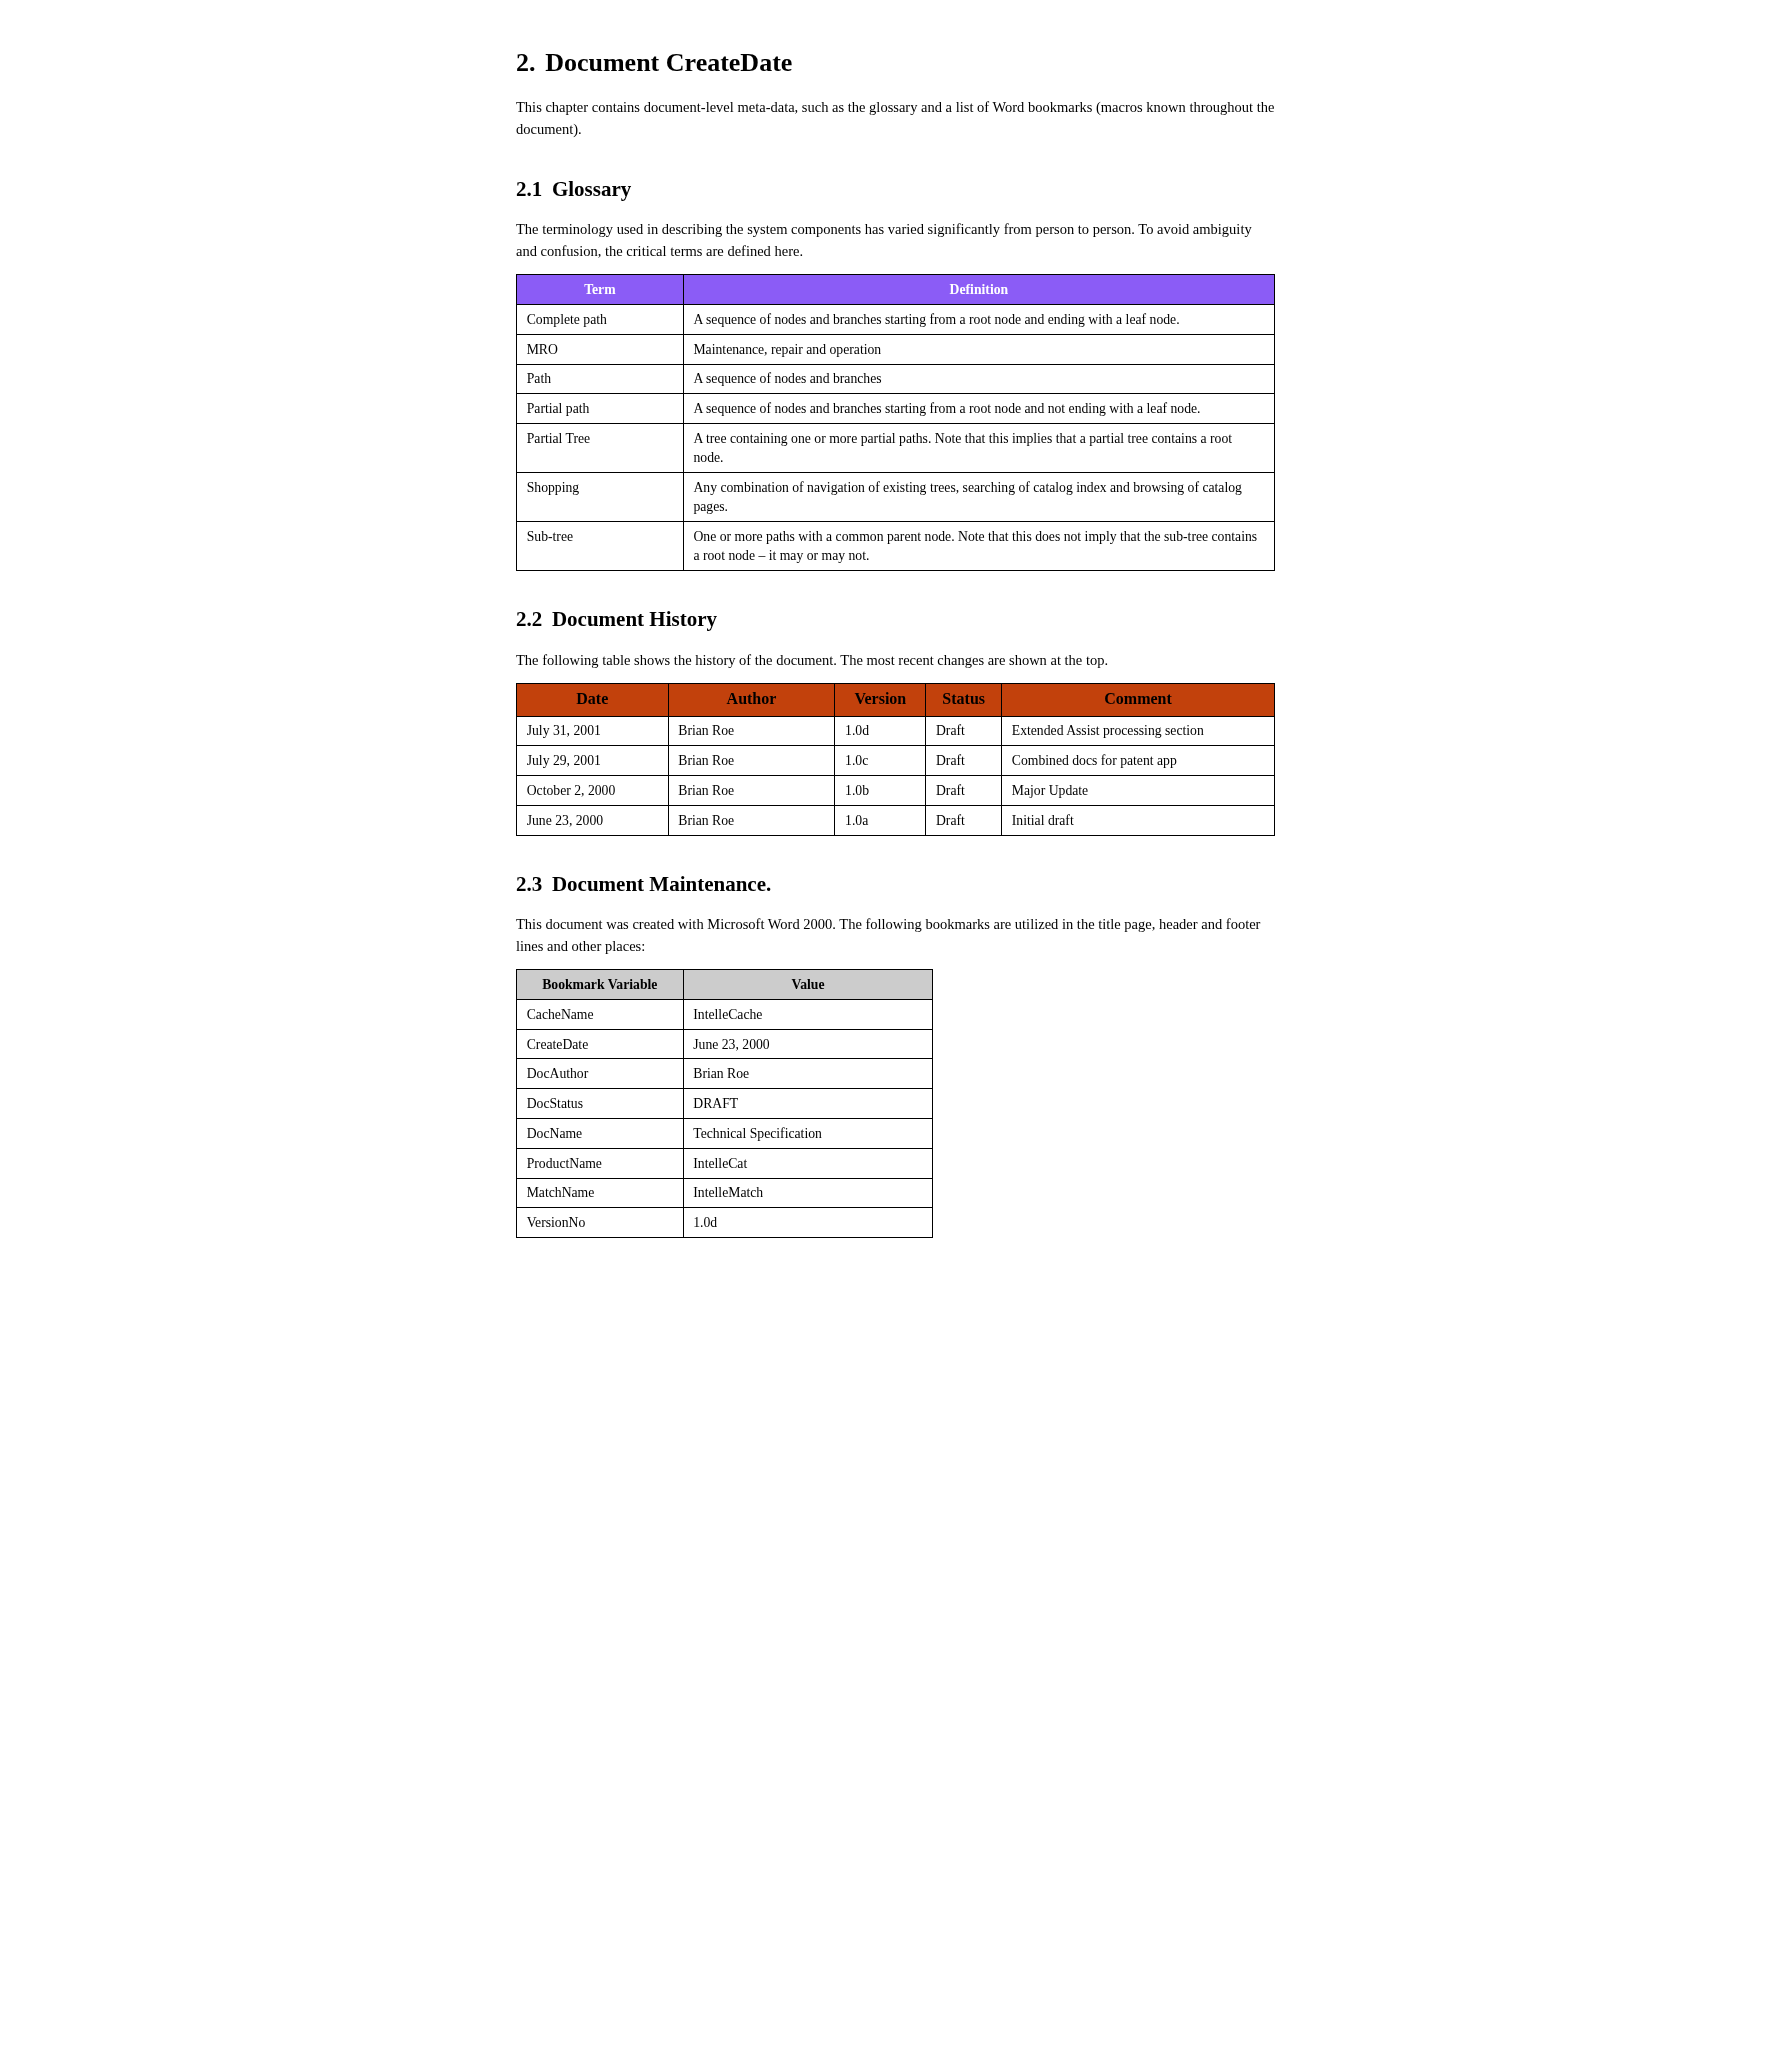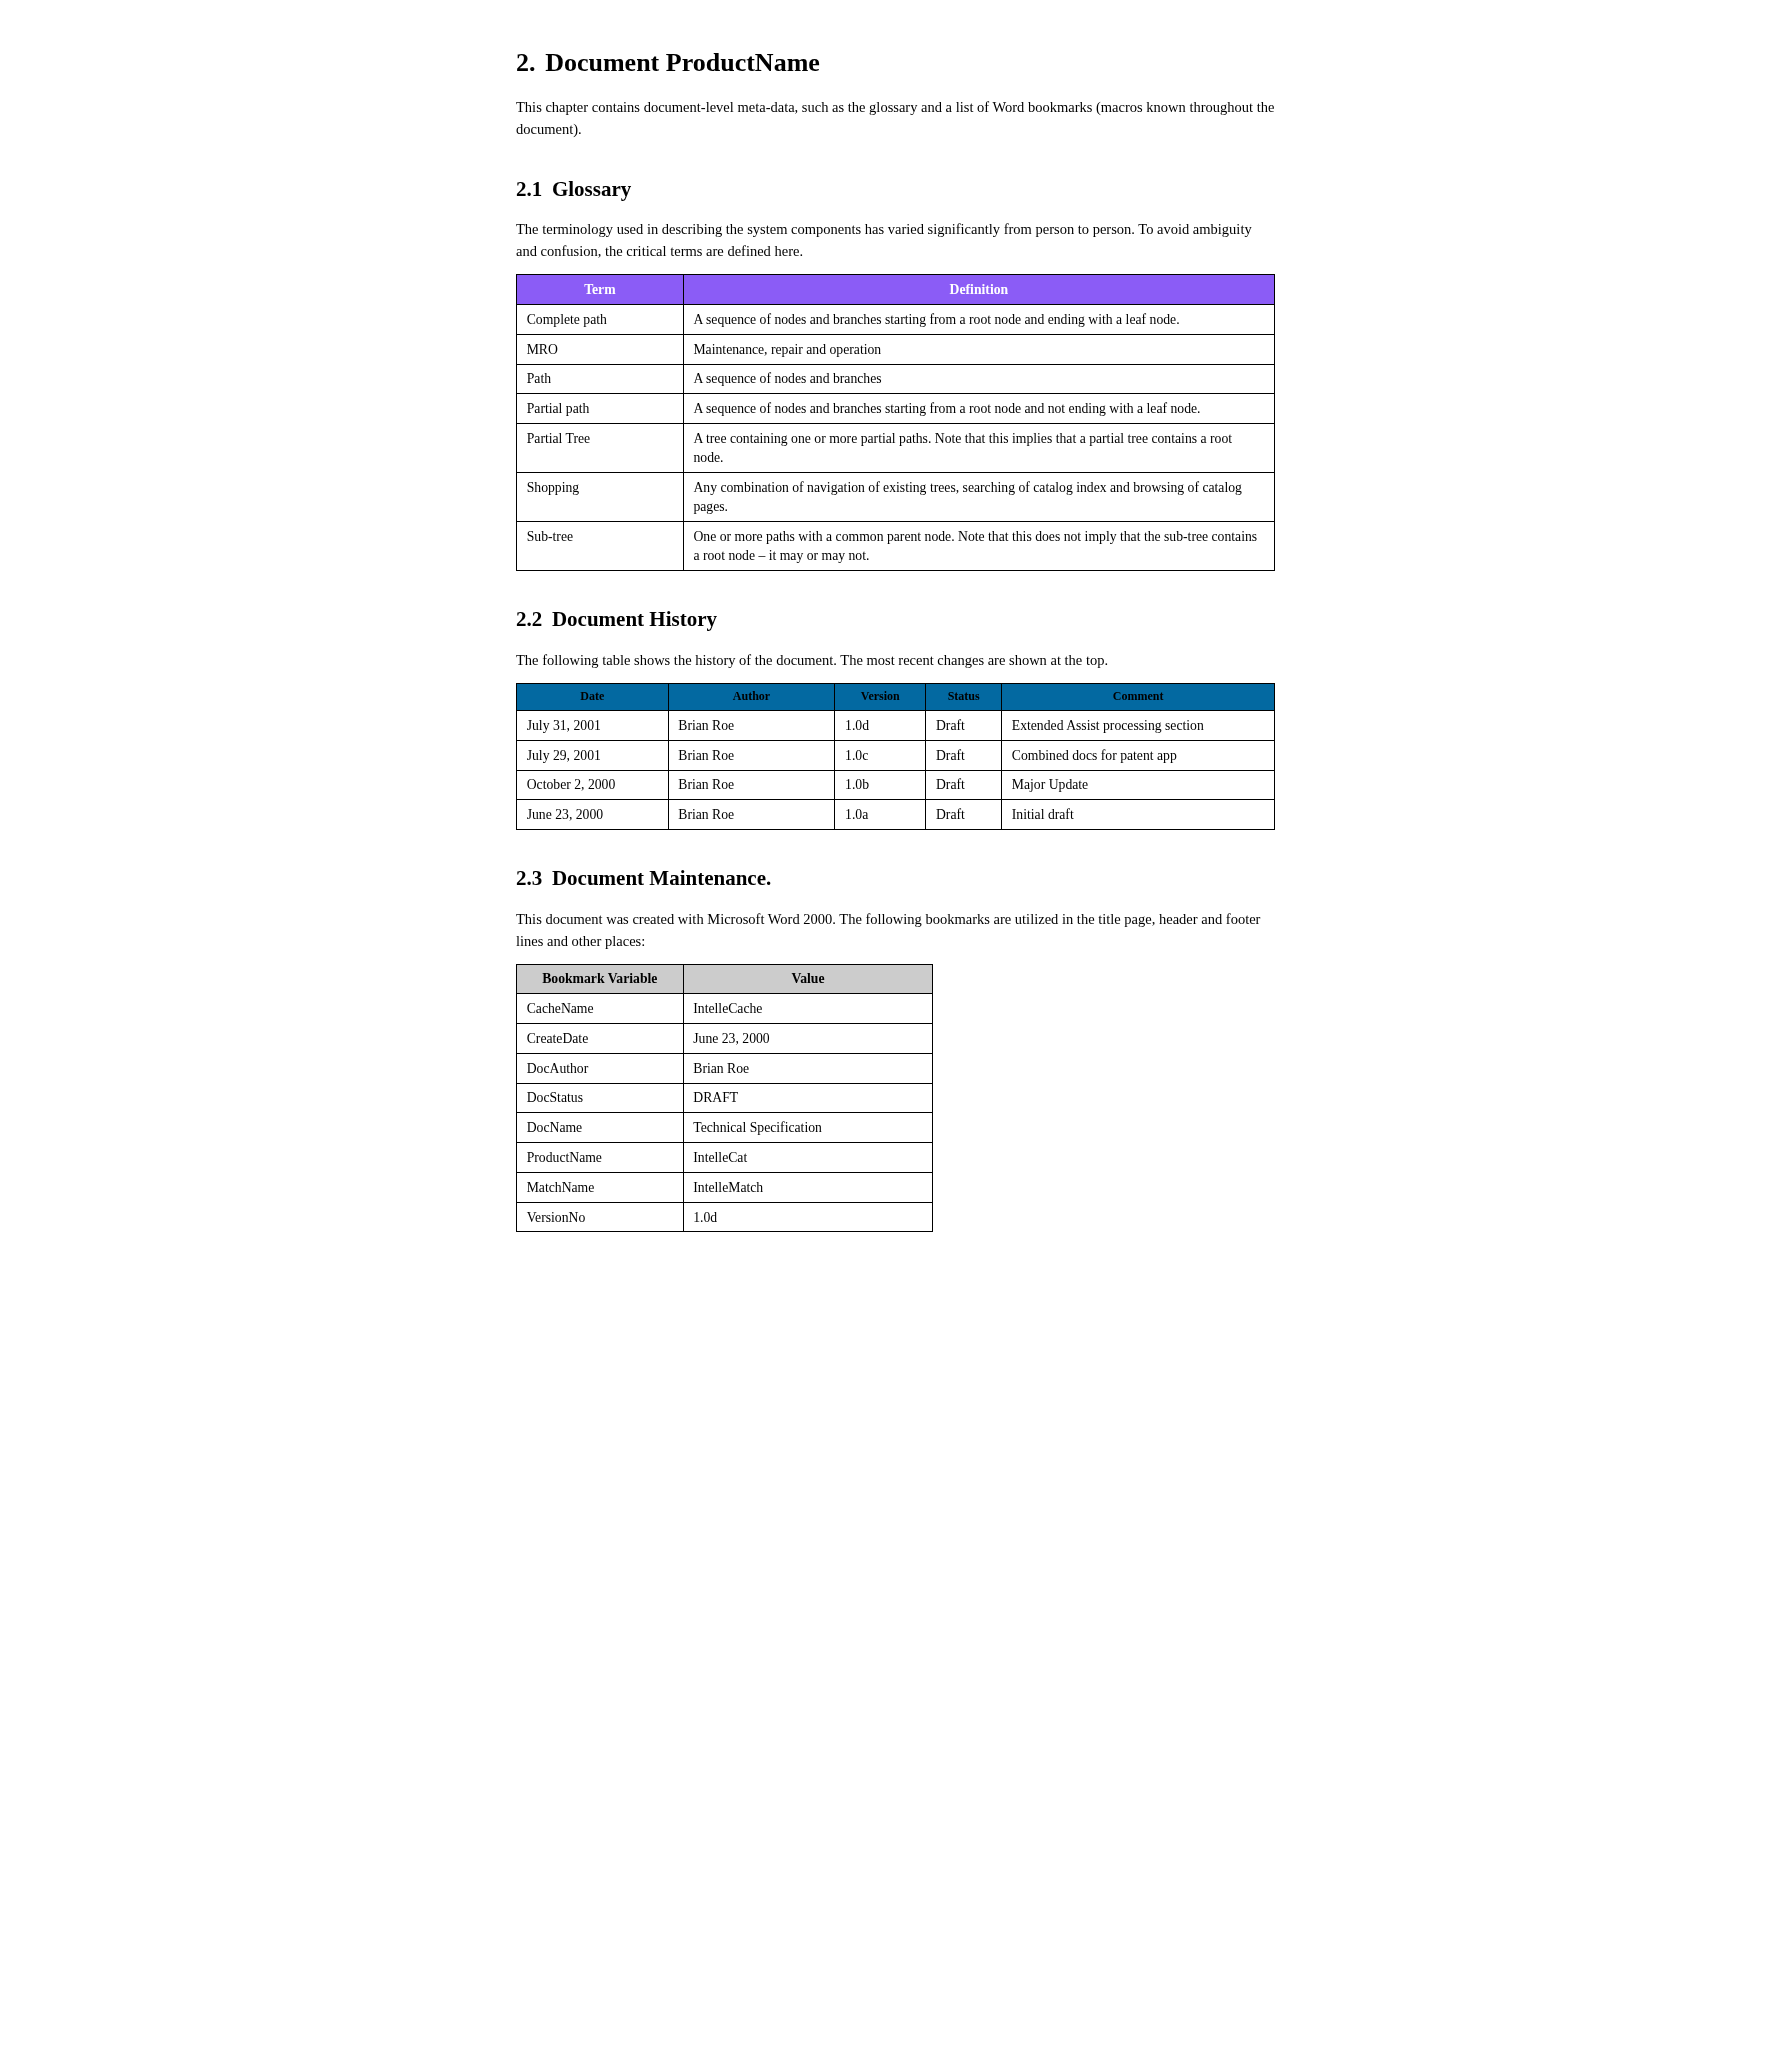--- a/index.html
+++ b/index.html
@@ -42,23 +42,23 @@
       font-size: 13.7px;
       line-height: 1.4;
     }
     .glossary-header th {
       background: #8b5cf6;
       color: #fff;
       font-weight: bold;
       font-size: 13.7px;
     }
     .history-header th {
-      background: #0369a1;
-      font-weight: bold;
-      font-size: 12px;
+      background: #c2410c;
+      font-weight: bold;
+      font-size: 16px;
     }
     .bookmark-header th {
       background: #ccc;
       font-weight: bold;
       font-size: 13.7px;
     }
     .section-header {
       display: flex;
       align-items: baseline;
       gap: 9.7px;
@@ -81,21 +81,21 @@
     .col-comment { width: 36%; }
     .col-bookmark { width: 40%; }
     .col-value { width: 60%; }
   </style>
 </head>
 <body>
 
 <div class="section">
   <div class="section-header">
     <span class="section-number">2.</span>
-    <h2>Document ProductName</h2>
+    <h2>Document CreateDate</h2>
   </div>
   <p>This chapter contains document-level meta-data, such as the glossary and a list of Word bookmarks (macros known throughout the document).</p>
 </div>
 
 <div class="section">
   <div class="section-header">
     <span class="subsection-number">2.1</span>
     <h3>Glossary</h3>
   </div>
   <p>The terminology used in describing the system components has varied significantly from person to person.  To avoid ambiguity and confusion, the critical terms are defined here.</p>

